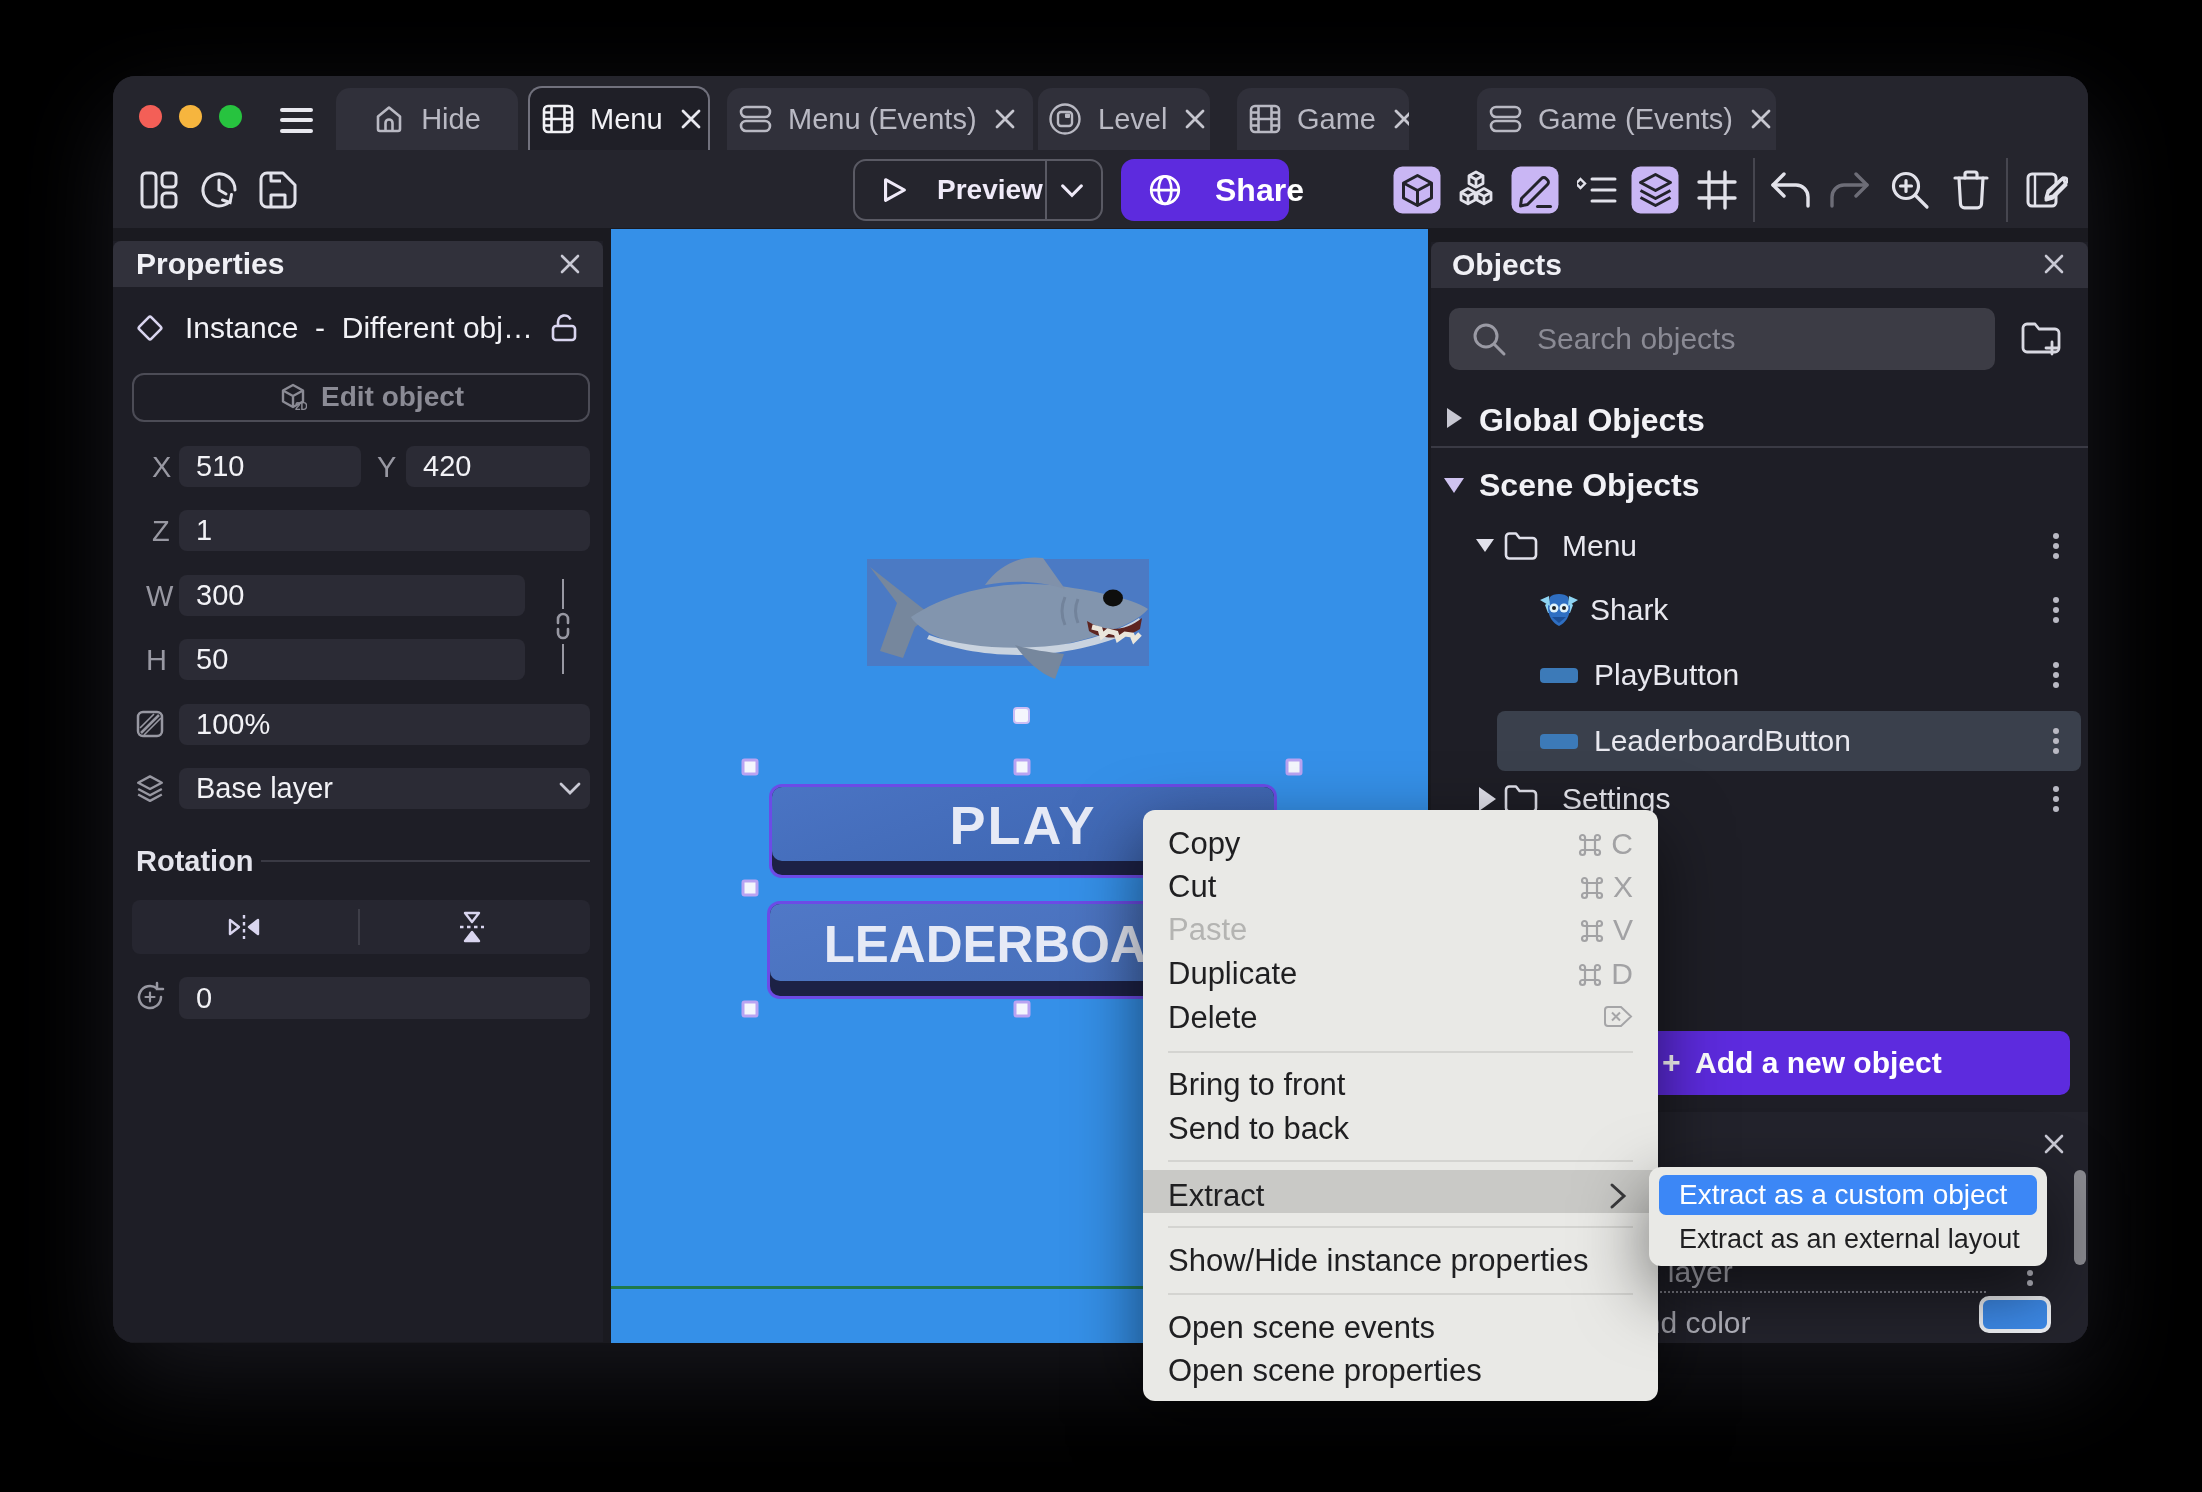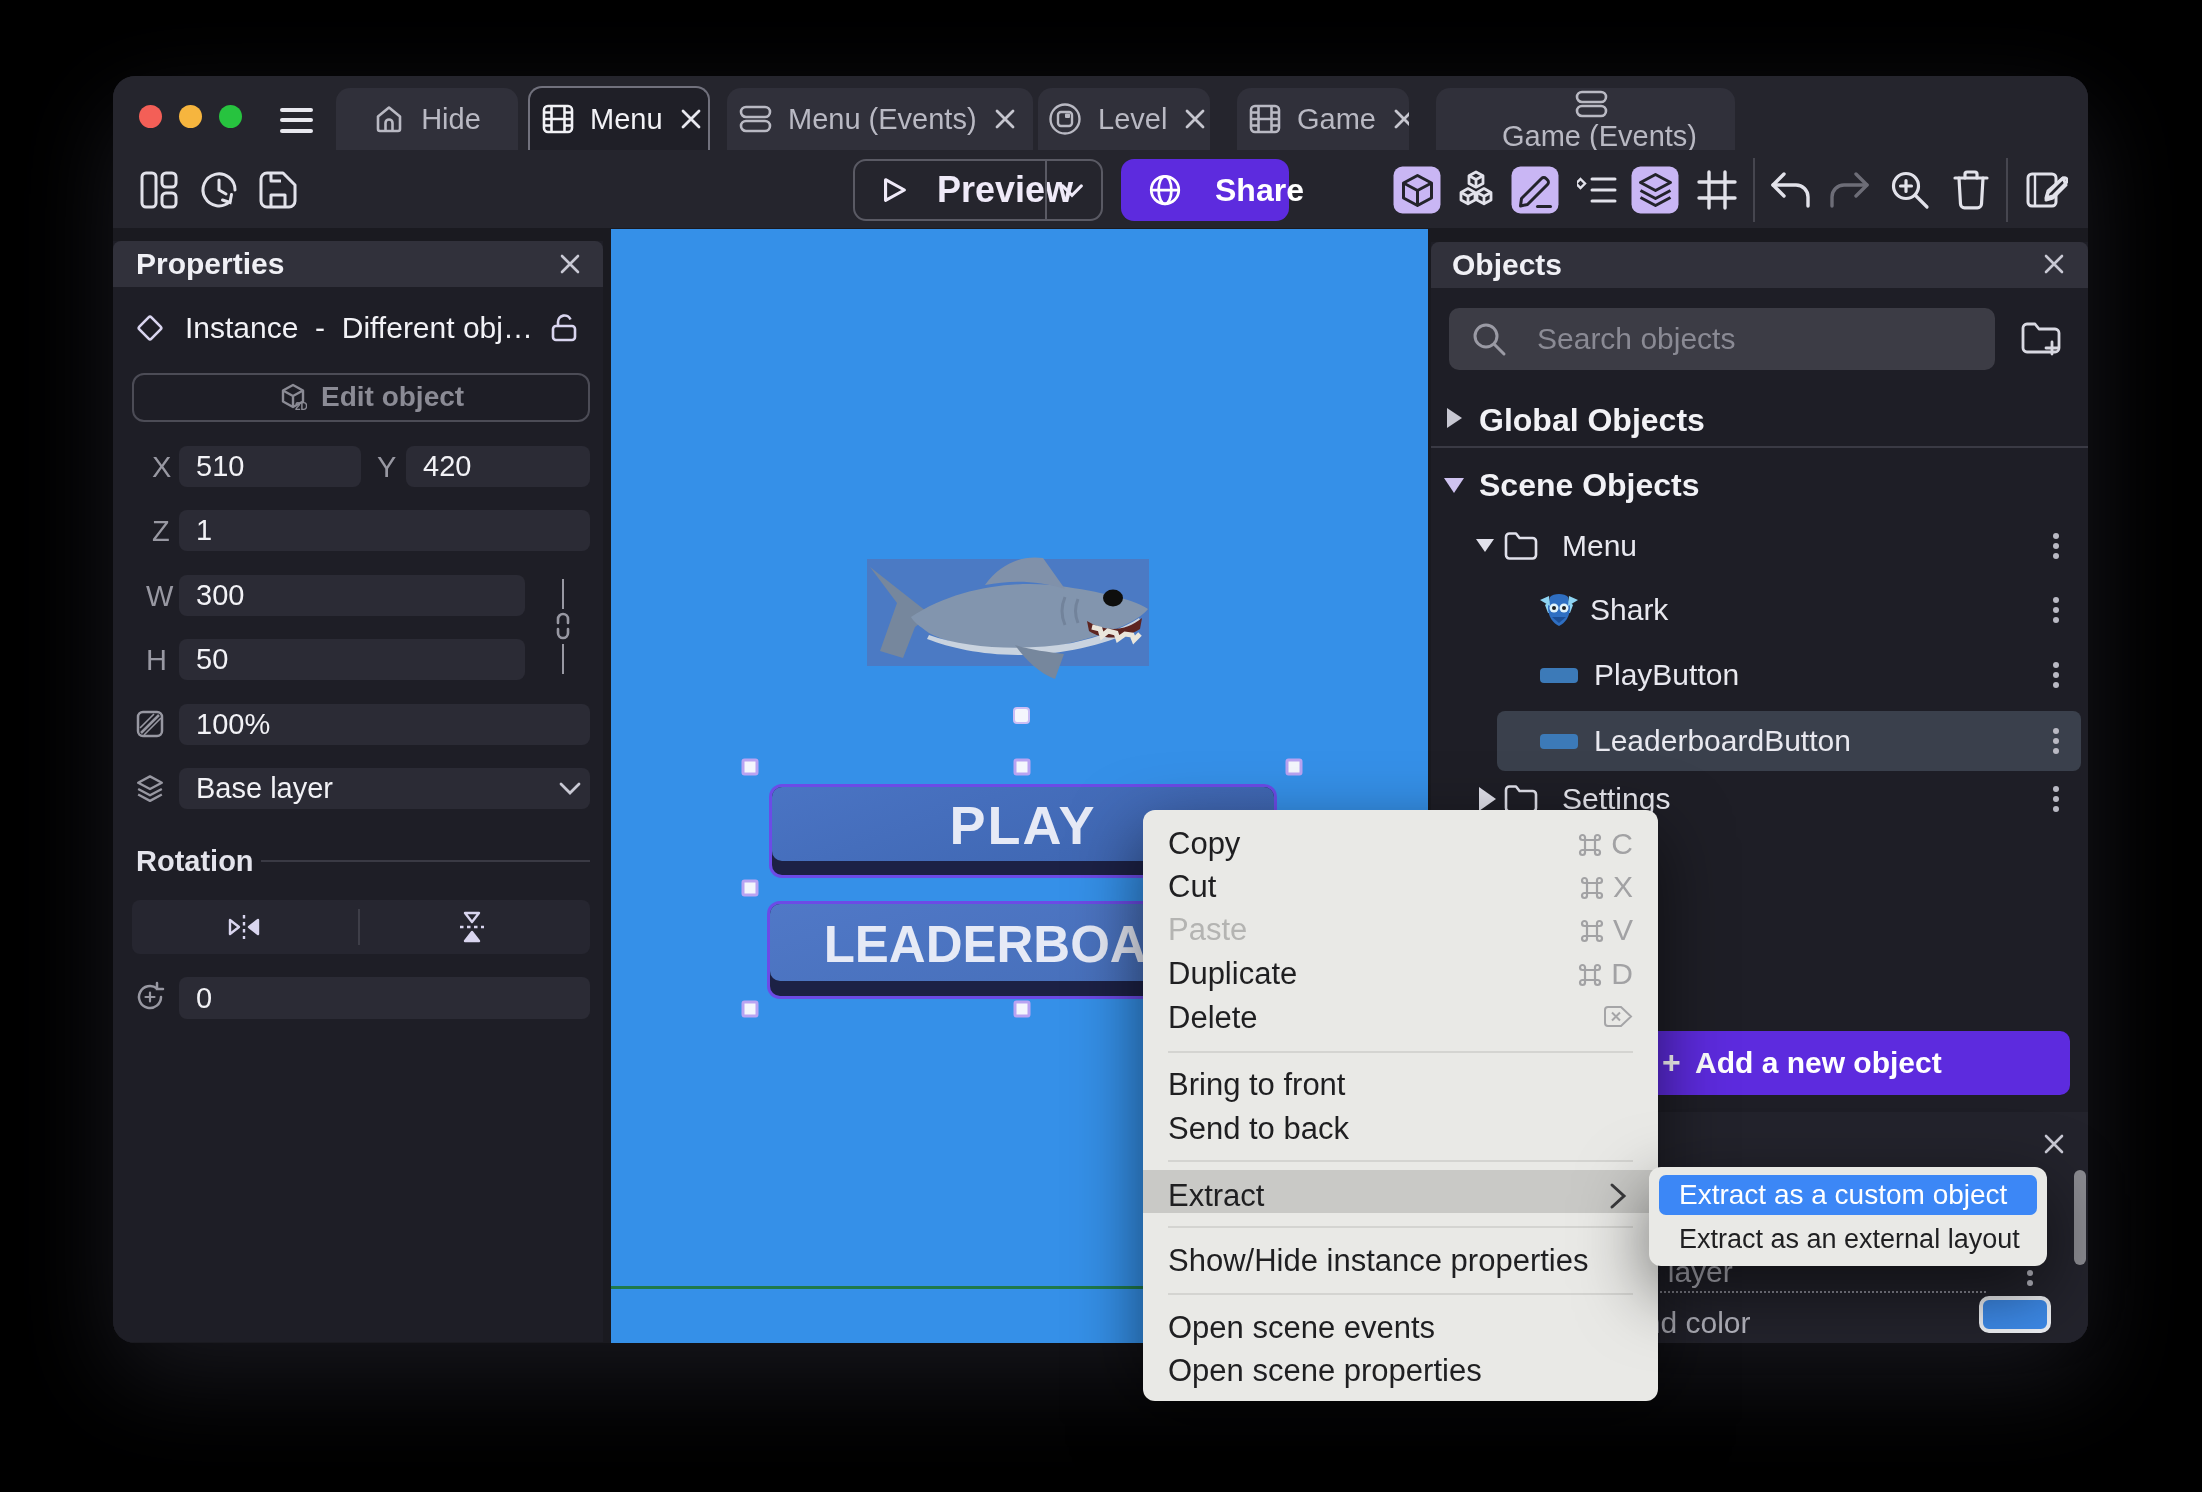--- a/index.html
+++ b/index.html
@@ -116,21 +116,21 @@
             <path d="M2 9.5 H9.5 M2 16 H9.5 M2 22.5 H9.5 M22.5 9.5 H30 M22.5 16 H30 M22.5 22.5 H30"></path>
           </svg>
         </span>
       <span class="ttext">Game</span>
       <span class="tabx">
           <svg width="24" height="24" viewBox="0 0 24 24" stroke="#c6c6cf" stroke-width="2.8" stroke-linecap="round">
             <path d="M4 4 L20 20 M20 4 L4 20"></path>
           </svg>
         </span>
     </div>
-    <div class="tab" style="left:1323px; width:299px; padding-left:12px;flex-direction:column;">
+    <div class="tab" style="left:1364px; width:299px; padding-left:12px;">
       <span class="ticon">
           <svg width="33" height="32" viewBox="0 0 33 32" fill="none" stroke="#b9b9c3" stroke-width="2.6">
             <rect x="2" y="4" width="29" height="10" rx="5"></rect>
             <rect x="2" y="18" width="29" height="10" rx="5"></rect>
           </svg>
         </span>
       <span class="ttext">Game (Events)</span>
       <span class="tabx">
           <svg width="24" height="24" viewBox="0 0 24 24" stroke="#c6c6cf" stroke-width="2.8" stroke-linecap="round">
             <path d="M4 4 L20 20 M20 4 L4 20"></path>
@@ -161,21 +161,21 @@
           <path d="M12 2 v8 h10"></path>
         </svg>
       </span>
 
     <div style="position:absolute;left:740px;top:9px;width:250px;height:62px;border:2px solid #5a5a64;border-radius:13px;"></div>
     <span class="cicon" style="left:782px;top:40px;">
         <svg width="24" height="28" viewBox="0 0 28 30" fill="none" stroke="#efeaf8" stroke-width="3.6" stroke-linejoin="round">
           <path d="M3 3 L25 15 L3 27 Z"></path>
         </svg>
       </span>
-    <span style="position:absolute;left:824px;top:40px;transform:translateY(-50%);font-size:36px;font-weight:bold;color:#efeaf8;">Preview</span>
+    <span style="position:absolute;left:824px;top:40px;transform:translateY(-50%);font-size:28px;font-weight:bold;color:#efeaf8;">Preview</span>
     <div style="position:absolute;left:932px;top:11px;width:2px;height:58px;background:#5a5a64;"></div>
     <span class="cicon" style="left:959px;top:41px;">
         <svg width="22" height="14" viewBox="0 0 26 16" fill="none" stroke="#efeaf8" stroke-width="3.6" stroke-linecap="round">
           <path d="M2 2 L13 13 L24 2"></path>
         </svg>
       </span>
 
     <div style="position:absolute;left:1008px;top:9px;width:168px;height:62px;background:#5d2bde;border-radius:13px;"></div>
     <span class="cicon" style="left:1052px;top:40px;">
         <svg width="33" height="33" viewBox="0 0 36 36" fill="none" stroke="#fff" stroke-width="3">

